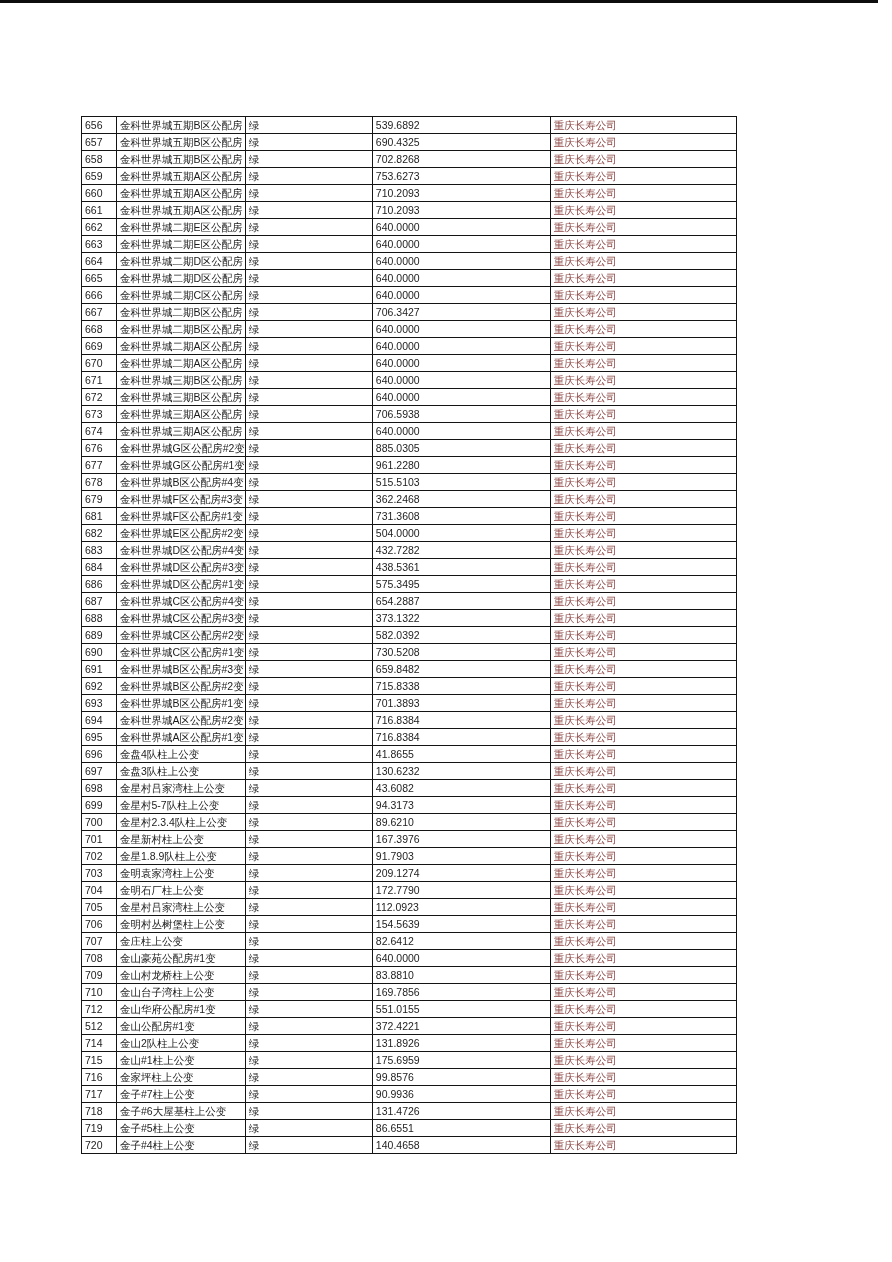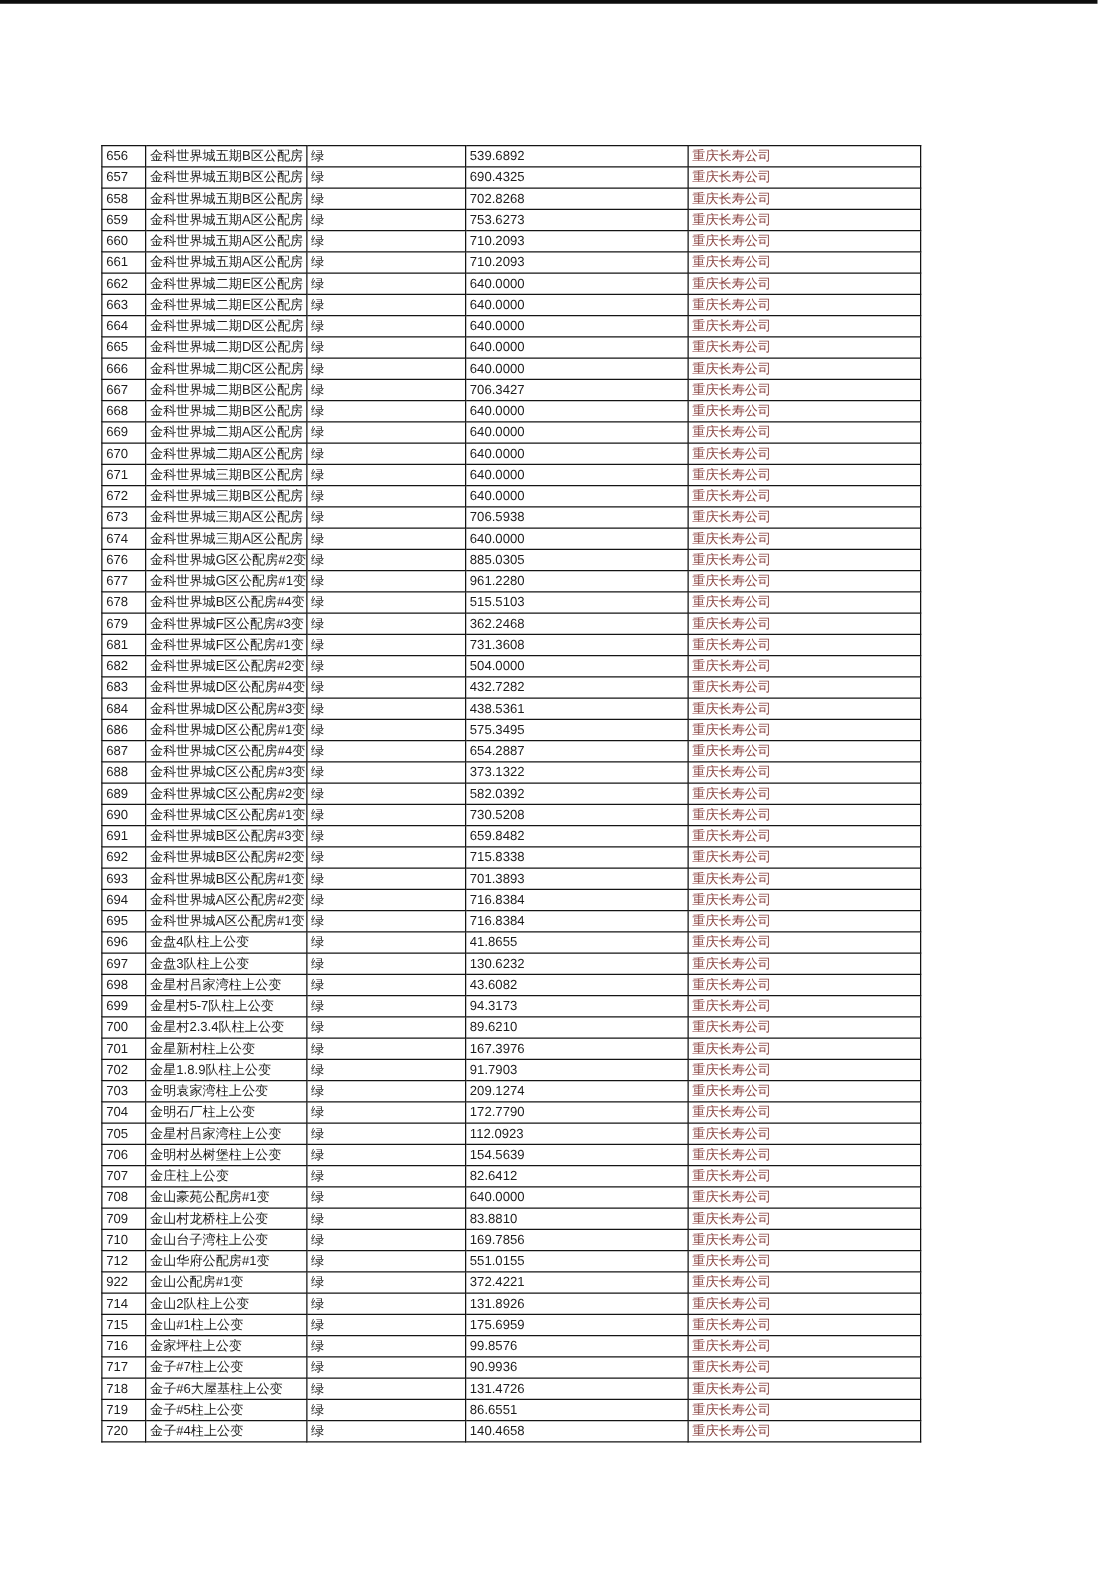--- a/index.html
+++ b/index.html
@@ -439,21 +439,21 @@
         <td class="c-company">重庆长寿公司</td>
       </tr>
       <tr>
         <td class="c-no">712</td>
         <td class="c-name">金山华府公配房#1变</td>
         <td class="c-status">绿</td>
         <td class="c-value">551.0155</td>
         <td class="c-company">重庆长寿公司</td>
       </tr>
       <tr>
-        <td class="c-no">922</td>
+        <td class="c-no">512</td>
         <td class="c-name">金山公配房#1变</td>
         <td class="c-status">绿</td>
         <td class="c-value">372.4221</td>
         <td class="c-company">重庆长寿公司</td>
       </tr>
       <tr>
         <td class="c-no">714</td>
         <td class="c-name">金山2队柱上公变</td>
         <td class="c-status">绿</td>
         <td class="c-value">131.8926</td>

